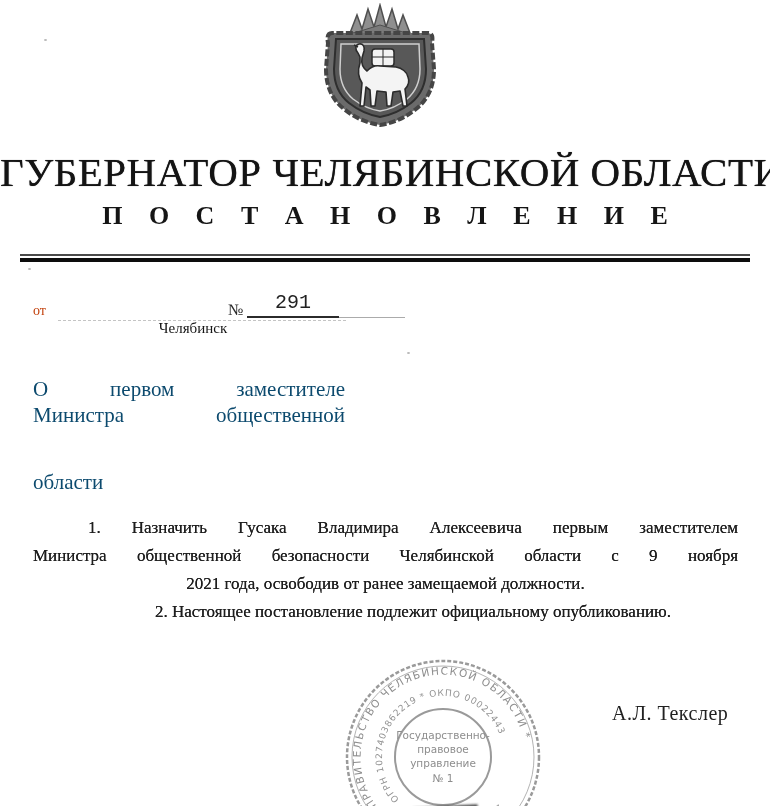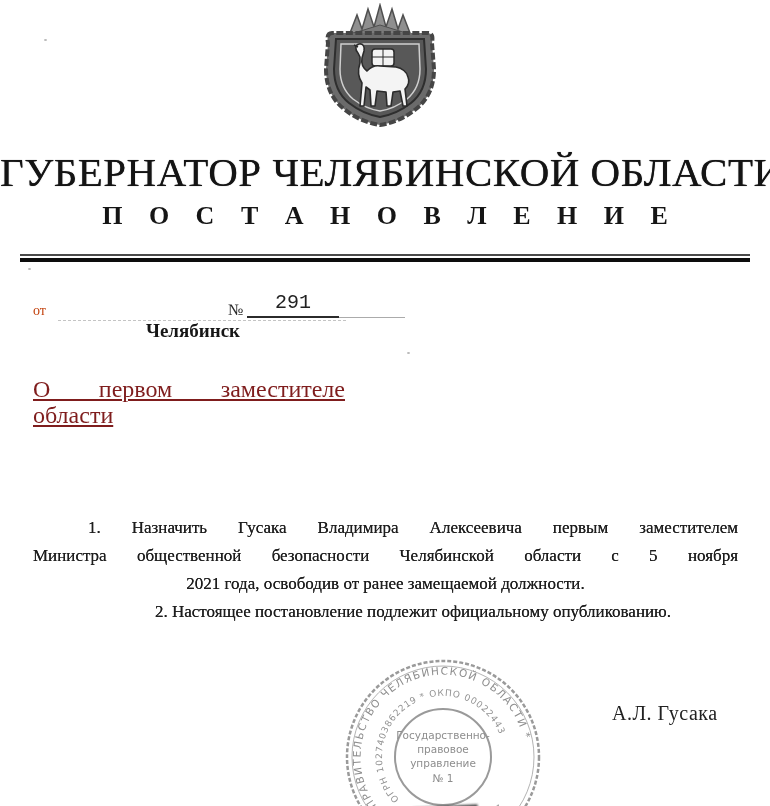--- a/index.html
+++ b/index.html
@@ -47,26 +47,26 @@
   .num-seg {
     position: absolute; left: 247px; top: 291px; width: 92px; height: 27px;
     border-bottom: 2px solid #2b2b2b; text-align: center;
     font-family: "Liberation Mono", monospace; font-size: 20px; font-weight: normal;
     color: #222; white-space: nowrap;
   }
   .num-tail { position: absolute; left: 339px; top: 291px; width: 66px; height: 27px; border-bottom: 1px solid #ababab; }
   .date-underline-faint { position: absolute; left: 58px; top: 294px; width: 288px; height: 27px; border-bottom: 1px dashed #c4c4c4; }
   .city {
     position: absolute; left: 48px; top: 320px; width: 290px;
-    text-align: center; font-size: 19px; font-weight: bold; color: #161616;
+    text-align: center; font-size: 15px; font-weight: normal; color: #161616;
   }
   
-  .subject { position: absolute; left: 33px; top: 376px; width: 312px; font-size: 24px; color: #7f1d1d; text-decoration: underline; }
+  .subject { position: absolute; left: 33px; top: 376px; width: 312px; font-size: 21px; color: #0c4a6e; }
   .subject .jline { line-height: 26px; text-align: justify; text-align-last: justify; white-space: nowrap; }
-  .subject .lline { line-height: 26px; text-align: left; }
+  .subject .lline { line-height: 26px; text-align: left; margin-top: 41px; }
   
   .body-text { position: absolute; left: 33px; top: 514px; width: 705px; font-size: 17px; color: #1e1e1e; text-shadow: 0 0 0.4px #222; }
   .body-text .bline { line-height: 28px; text-align: center; }
   .body-text .jl { text-align: justify; text-align-last: justify; white-space: nowrap; }
   .body-text .indent { padding-left: 55px; }
   
   .signature { position: absolute; left: 612px; top: 702px; font-size: 20px; letter-spacing: 0.5px; color: #222; }
   
   .stamp { position: absolute; left: 341px; top: 655px; width: 204px; height: 204px; }
   
@@ -117,31 +117,32 @@
 
   <span class="date-prefix">от</span>
   <div class="date-underline-faint"></div>
   <span class="num-sign">№</span>
   <div class="num-seg">291</div>
   <div class="num-tail"></div>
   <div class="city">Челябинск</div>
 
   <div class="subject">
     <div class="jline">О первом заместителе</div>
+    <div class="jline">Министра общественной</div>
     <div class="lline">области</div>
   </div>
 
   <div class="body-text">
     <div class="bline jl indent">1. Назначить Гусака Владимира Алексеевича первым заместителем</div>
-    <div class="bline jl">Министра общественной безопасности Челябинской области с 5 ноября</div>
+    <div class="bline jl">Министра общественной безопасности Челябинской области с 9 ноября</div>
     <div class="bline">2021 года, освободив от ранее замещаемой должности.</div>
     <div class="bline indent">2. Настоящее постановление подлежит официальному опубликованию.</div>
   </div>
 
-  <div class="signature">А.Л. Гусака</div>
+  <div class="signature">А.Л. Текслер</div>
 
   <svg class="stamp" viewBox="-102 -102 204 204" xmlns="http://www.w3.org/2000/svg" aria-hidden="true">
     <defs>
       <path id="arcOuter" d="M -59.4,57.3 A 82.5,82.5 0 1 1 59.4,57.3" fill="none"></path>
       <path id="arcInner" d="M -43.8,42.4 A 61,61 0 1 1 43.8,42.4" fill="none"></path>
       <filter id="smudge">
           <feGaussianBlur stdDeviation="1.3"></feGaussianBlur>
         </filter>
     </defs>
     <circle cx="0" cy="0" r="96" fill="none" stroke="#9a9a9a" stroke-width="2.5" stroke-dasharray="4 2"></circle>

